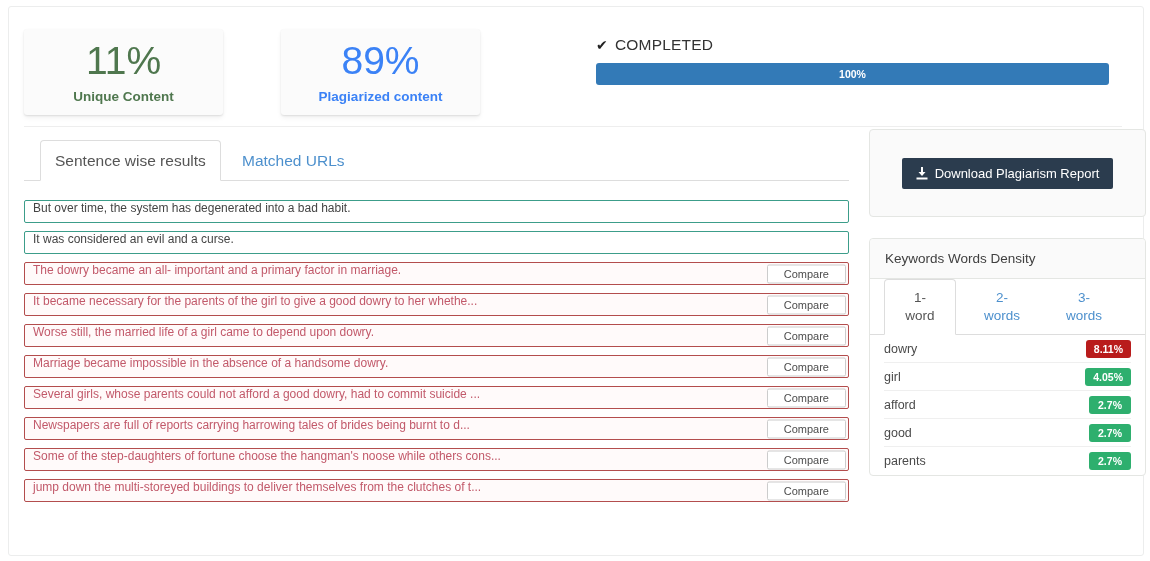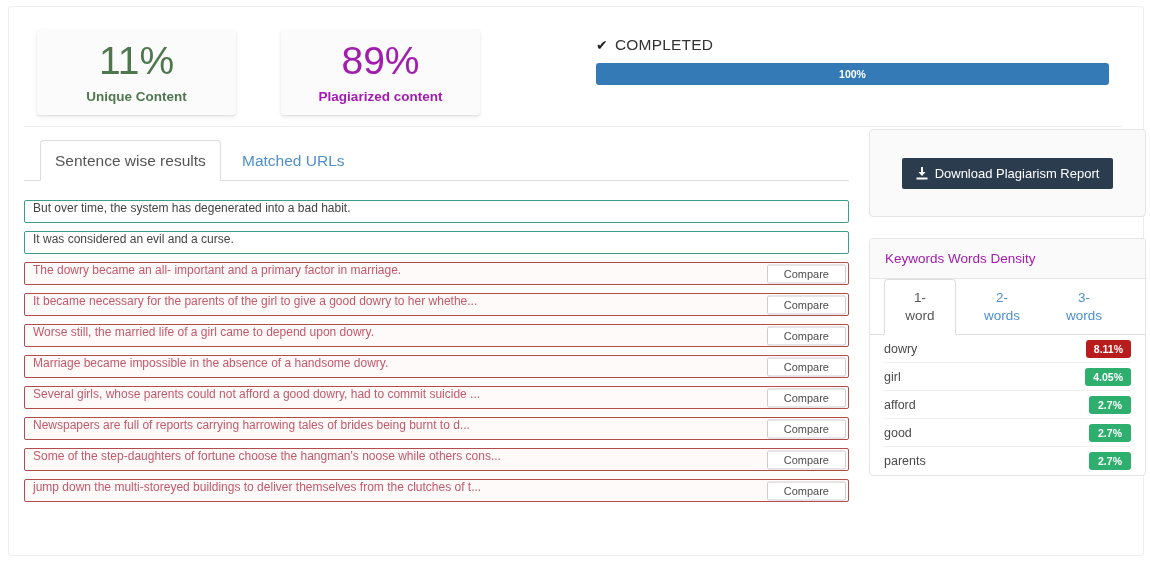--- a/index.html
+++ b/index.html
@@ -30,35 +30,35 @@
   .stat-card {
     position: absolute;
     top: 22px;
     width: 199px; height: 86px;
     background: #fbfbfb;
     border-radius: 3px;
     box-shadow: 0 1px 2px rgba(0,0,0,0.10), 0 3px 5px rgba(0,0,0,0.05);
     display: flex; flex-direction: column;
     align-items: center; justify-content: center;
   }
-  .stat-card.one { left: 28px; }
+  .stat-card.one { left: 15px; }
   .stat-card.two { left: 272px; }
   .stat-value {
     font-size: 39px;
     font-weight: 300;
     line-height: 1;
     letter-spacing: 0px;
   }
   .stat-label {
     font-size: 13.5px;
     font-weight: bold;
     margin-top: 9px;
   }
   .stat-card.one .stat-value, .stat-card.one .stat-label { color: #4f774e; }
-  .stat-card.two .stat-value, .stat-card.two .stat-label { color: #a21caf; }
+  .stat-card.two .stat-value, .stat-card.two .stat-label { color: #3b82f6; }
 
   .status-block { position: absolute; left: 587px; top: 28px; width: 513px; }
   .status-line {
     font-size: 15.5px;
     color: #333333;
     letter-spacing: 0.2px;
     display: flex; align-items: center;
     height: 20px;
   }
   .check-icon { font-size: 14px; color: #222; margin-right: 7px; line-height: 1; }
@@ -170,21 +170,21 @@
   .dl-icon { margin-right: 7px; display: flex; }
 
   .kw-panel { margin-top: 21px; }
   .kw-header {
     height: 40px;
     background: #fafafa;
     border-bottom: 1px solid #e4e6e3;
     display: flex; align-items: center;
     padding-left: 15px;
     font-size: 13.5px;
-    color: #a21caf;
+    color: #404040;
     border-radius: 4px 4px 0 0;
   }
   .kw-tabs {
     position: relative;
     height: 56px;
     border-bottom: 1px solid #dddddd;
     padding: 0 14px;
   }
   .kw-tab {
     position: absolute; bottom: -1px;

